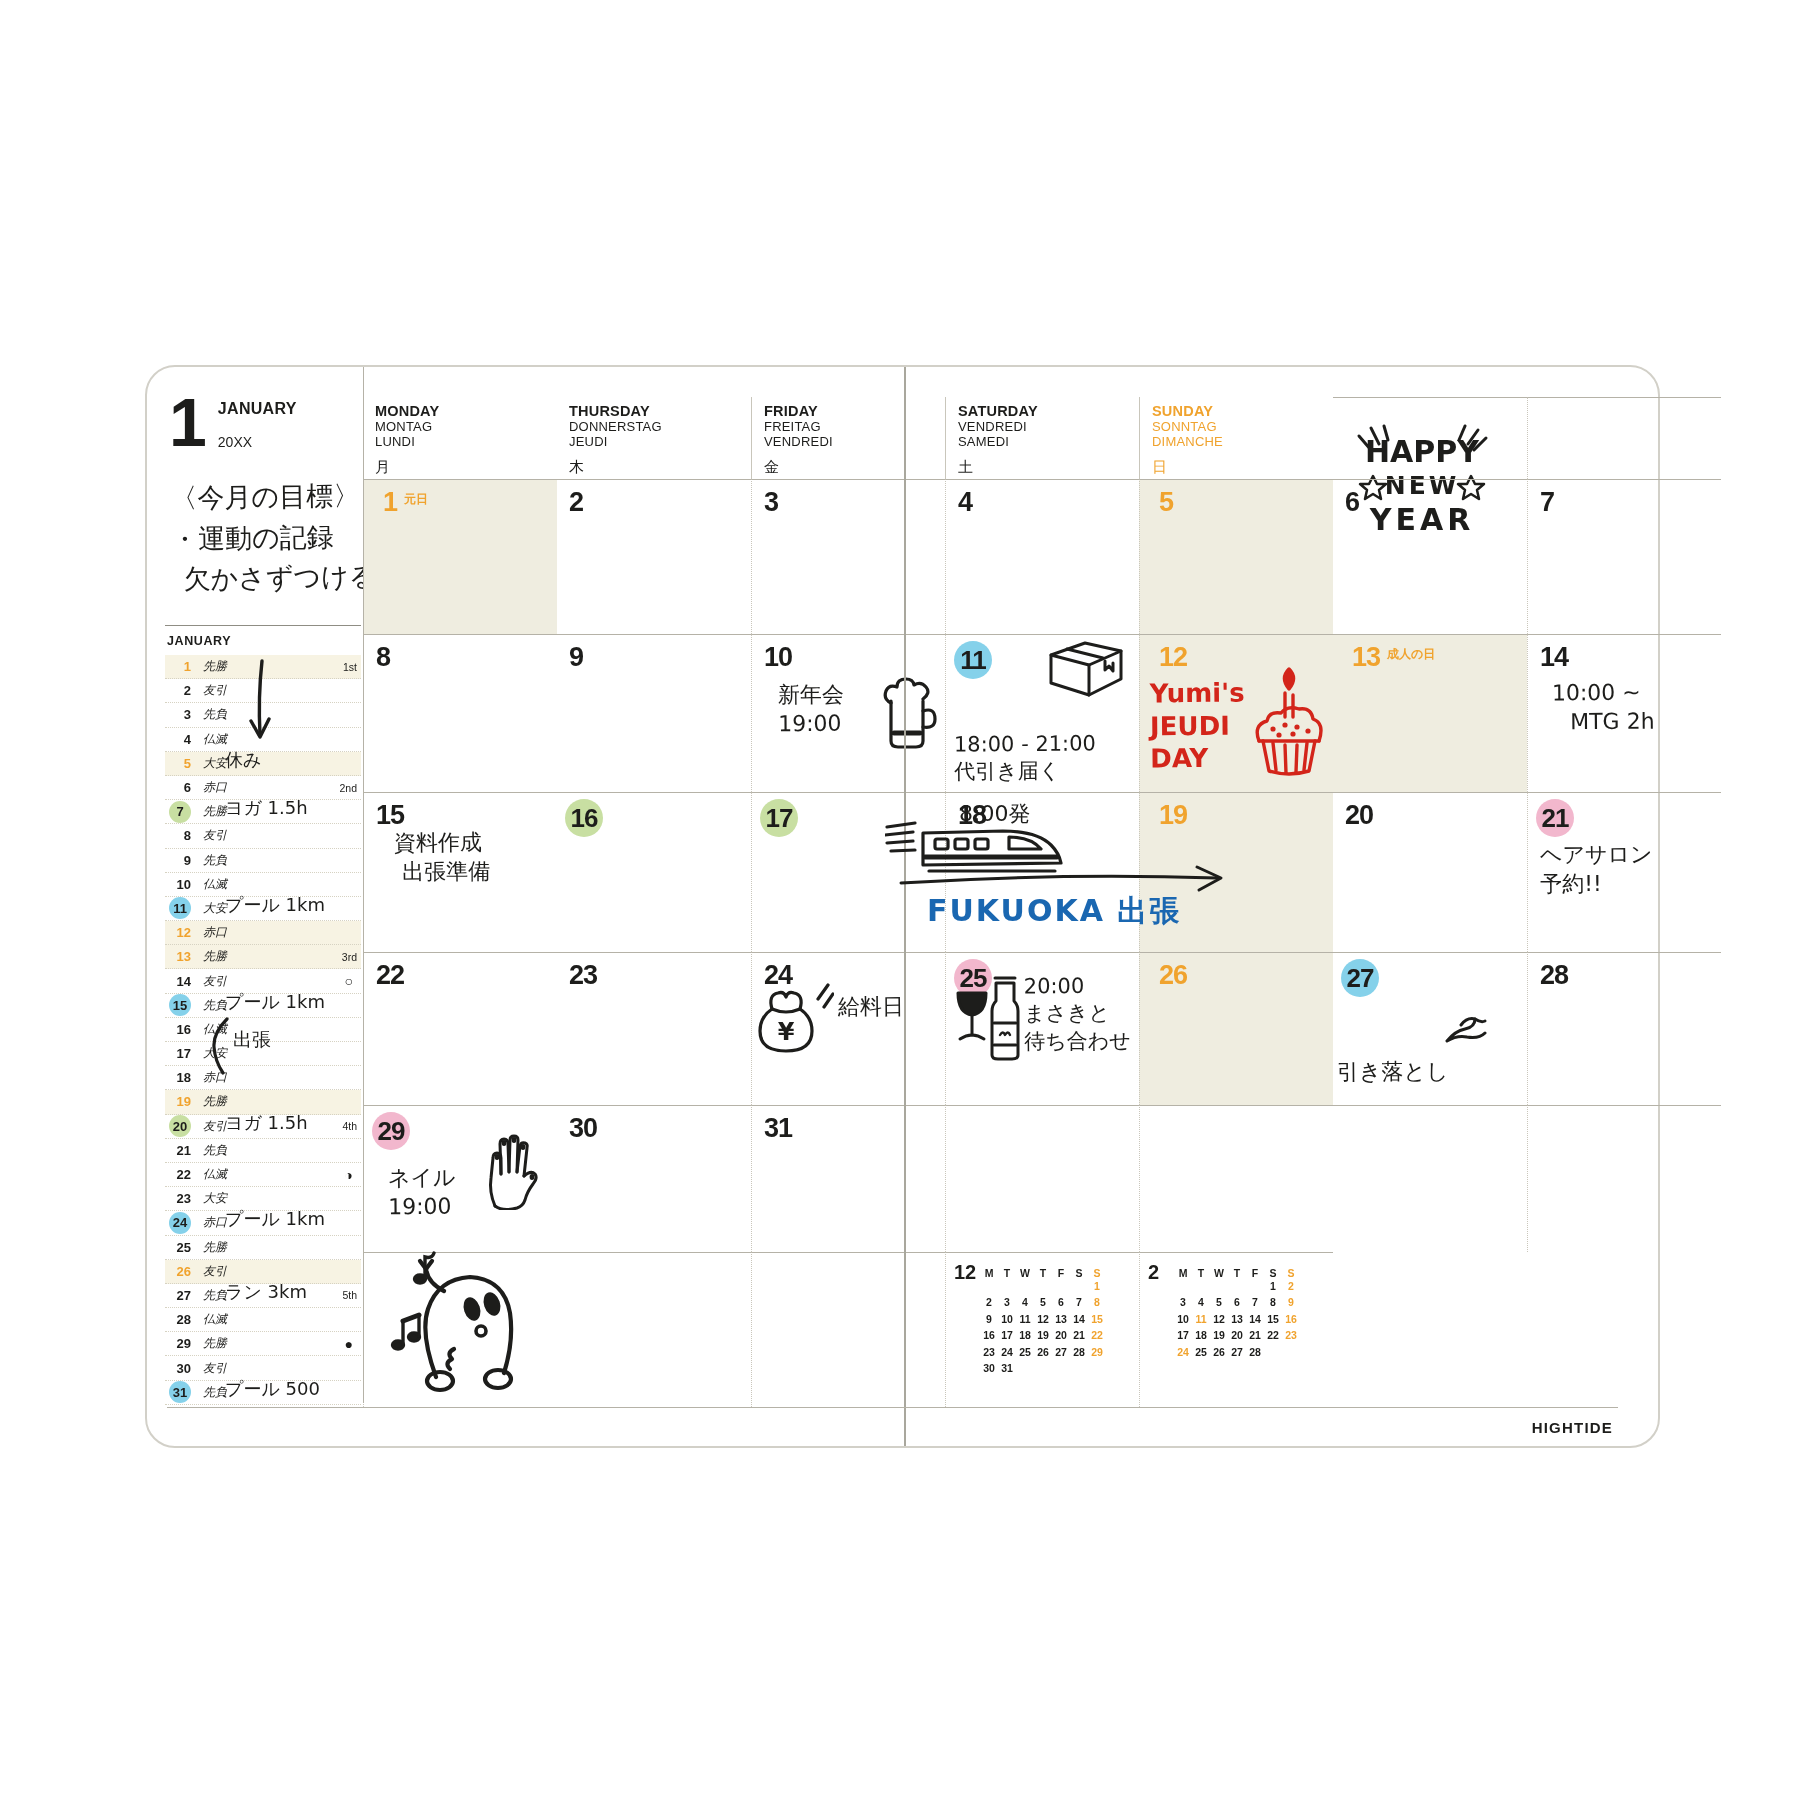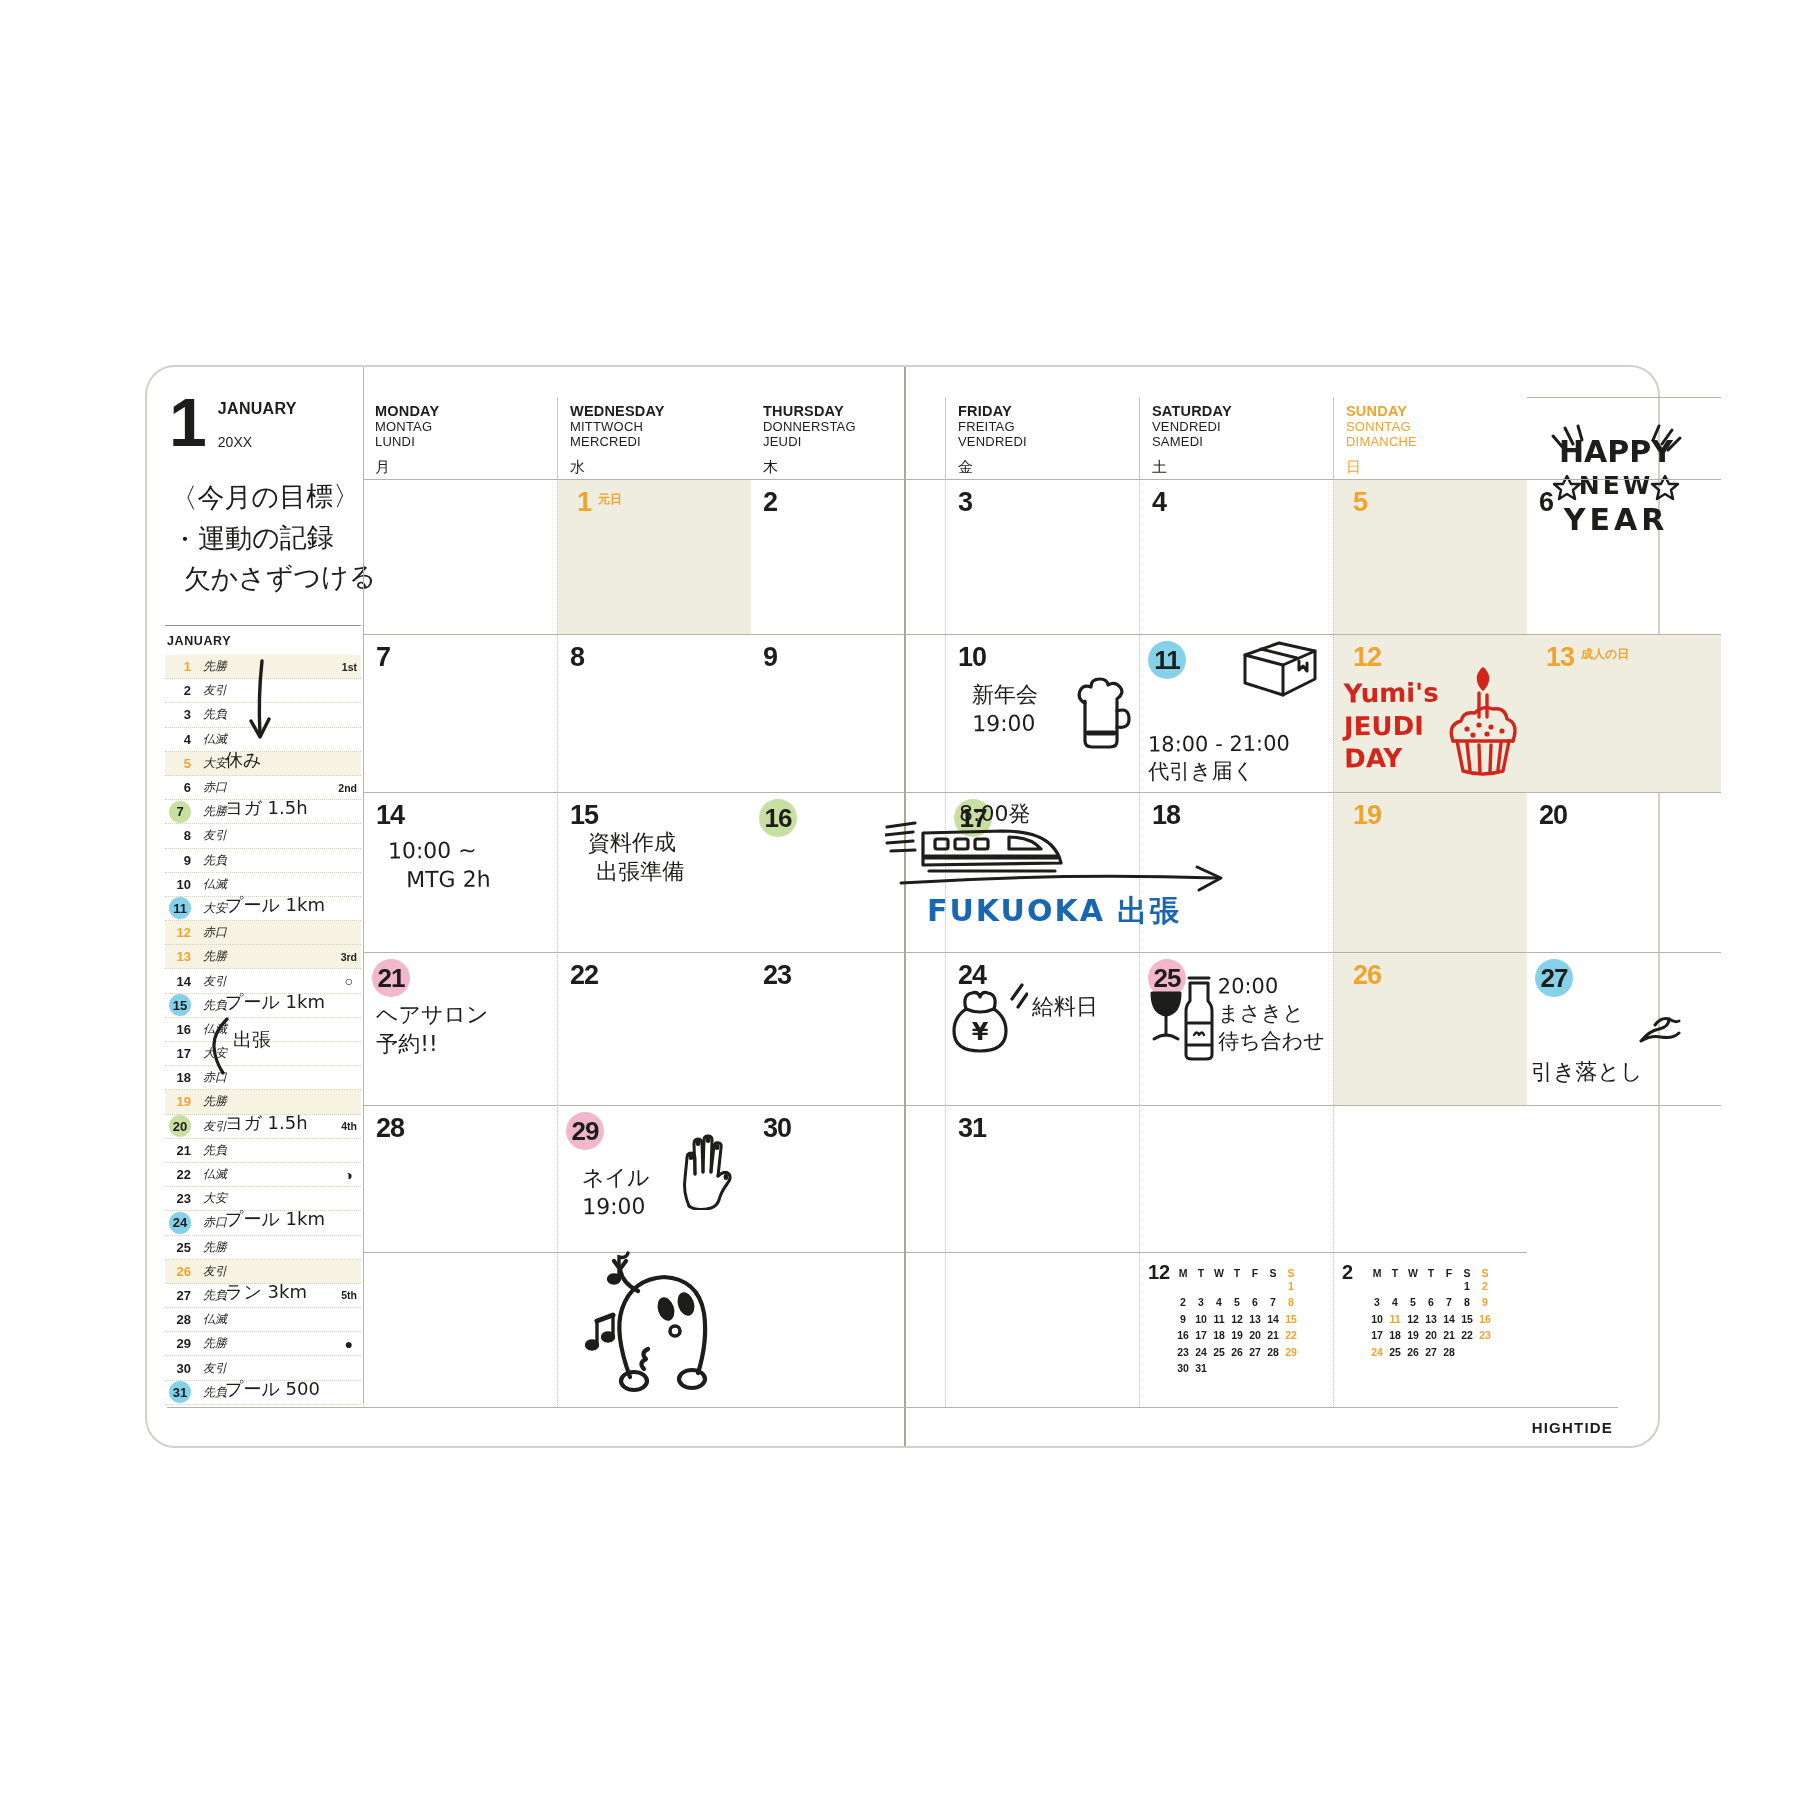--- a/index.html
+++ b/index.html
@@ -18,21 +18,21 @@
   .sidebar-list{position:absolute;left:18px;top:258px;width:196px;}
   .sl-head{font-size:12.5px;font-weight:700;border-top:1.5px solid #8f8d84;padding:8px 0 6px 2px;letter-spacing:0.6px;height:15px;box-sizing:content-box;}
   .srow{height:24.2px;display:flex;align-items:center;border-bottom:1px dotted #d6d2c2;position:relative;box-sizing:border-box;}
   .srow.beige{background:#F7F3E3;}
   .s-num{width:24px;min-width:24px;text-align:right;font-size:13px;font-weight:700;margin-left:2px;}
   .s-num.orange{color:#F0A32E;}
   .s-num.circ{width:22px;height:22px;min-width:22px;border-radius:50%;display:flex;align-items:center;justify-content:center;text-align:center;margin-left:4px;}
   .c-blue{background:#85D1EA;}  .c-green{background:#C8DFA2;}  .c-pink{background:#F2B7CD;}
   .s-rokuyo{font-size:12px;margin-left:12px;font-style:italic;}
   .s-note{position:absolute;left:60px;top:-4px;font-size:18px;white-space:nowrap;z-index:3;}
-  .s-right{margin-left:auto;margin-right:4px;font-size:10.5px;font-weight:bold;}
+  .s-right{margin-left:auto;margin-right:4px;font-size:10.5px;}
   .s-right.moon{font-size:14px;margin-right:8px;}
   
   .cal{position:absolute;left:216px;top:30px;width:1358px;height:1010px;display:grid;grid-template-columns:repeat(7,1fr);grid-template-rows:82px 155px 158px 160px 153px 147px 155px;}
   .dayhead{padding:6px 0 0 12px;border-left:1px solid #c9c6bb;}
   .dayhead.nb{border-left:none;}
   .dayhead.orange{color:#F0A32E;}
   .dh-main{font-size:14.5px;font-weight:700;letter-spacing:0.2px;}
   .dh-sub{font-size:13px;letter-spacing:0.2px;}
   .dh-ja{font-size:15px;margin-top:9px;}
   .cell{border-top:1px solid #b5b2a7;border-left:1px dotted #c9c6bb;position:relative;}
@@ -252,26 +252,20 @@
         </div>
       </div>
   </div>
 
   <div class="cal">
       <div class="dayhead nb">
         <div class="dh-main">MONDAY</div>
         <div class="dh-sub">MONTAG</div>
         <div class="dh-sub">LUNDI</div>
         <div class="dh-ja">月</div>
-      </div>
-      <div class="dayhead">
-        <div class="dh-main">WEDNESDAY</div>
-        <div class="dh-sub">MITTWOCH</div>
-        <div class="dh-sub">MERCREDI</div>
-        <div class="dh-ja">水</div>
       </div>
       <div class="dayhead nb">
         <div class="dh-main">THURSDAY</div>
         <div class="dh-sub">DONNERSTAG</div>
         <div class="dh-sub">JEUDI</div>
         <div class="dh-ja">木</div>
       </div>
       <div class="dayhead">
         <div class="dh-main">FRIDAY</div>
         <div class="dh-sub">FREITAG</div>

